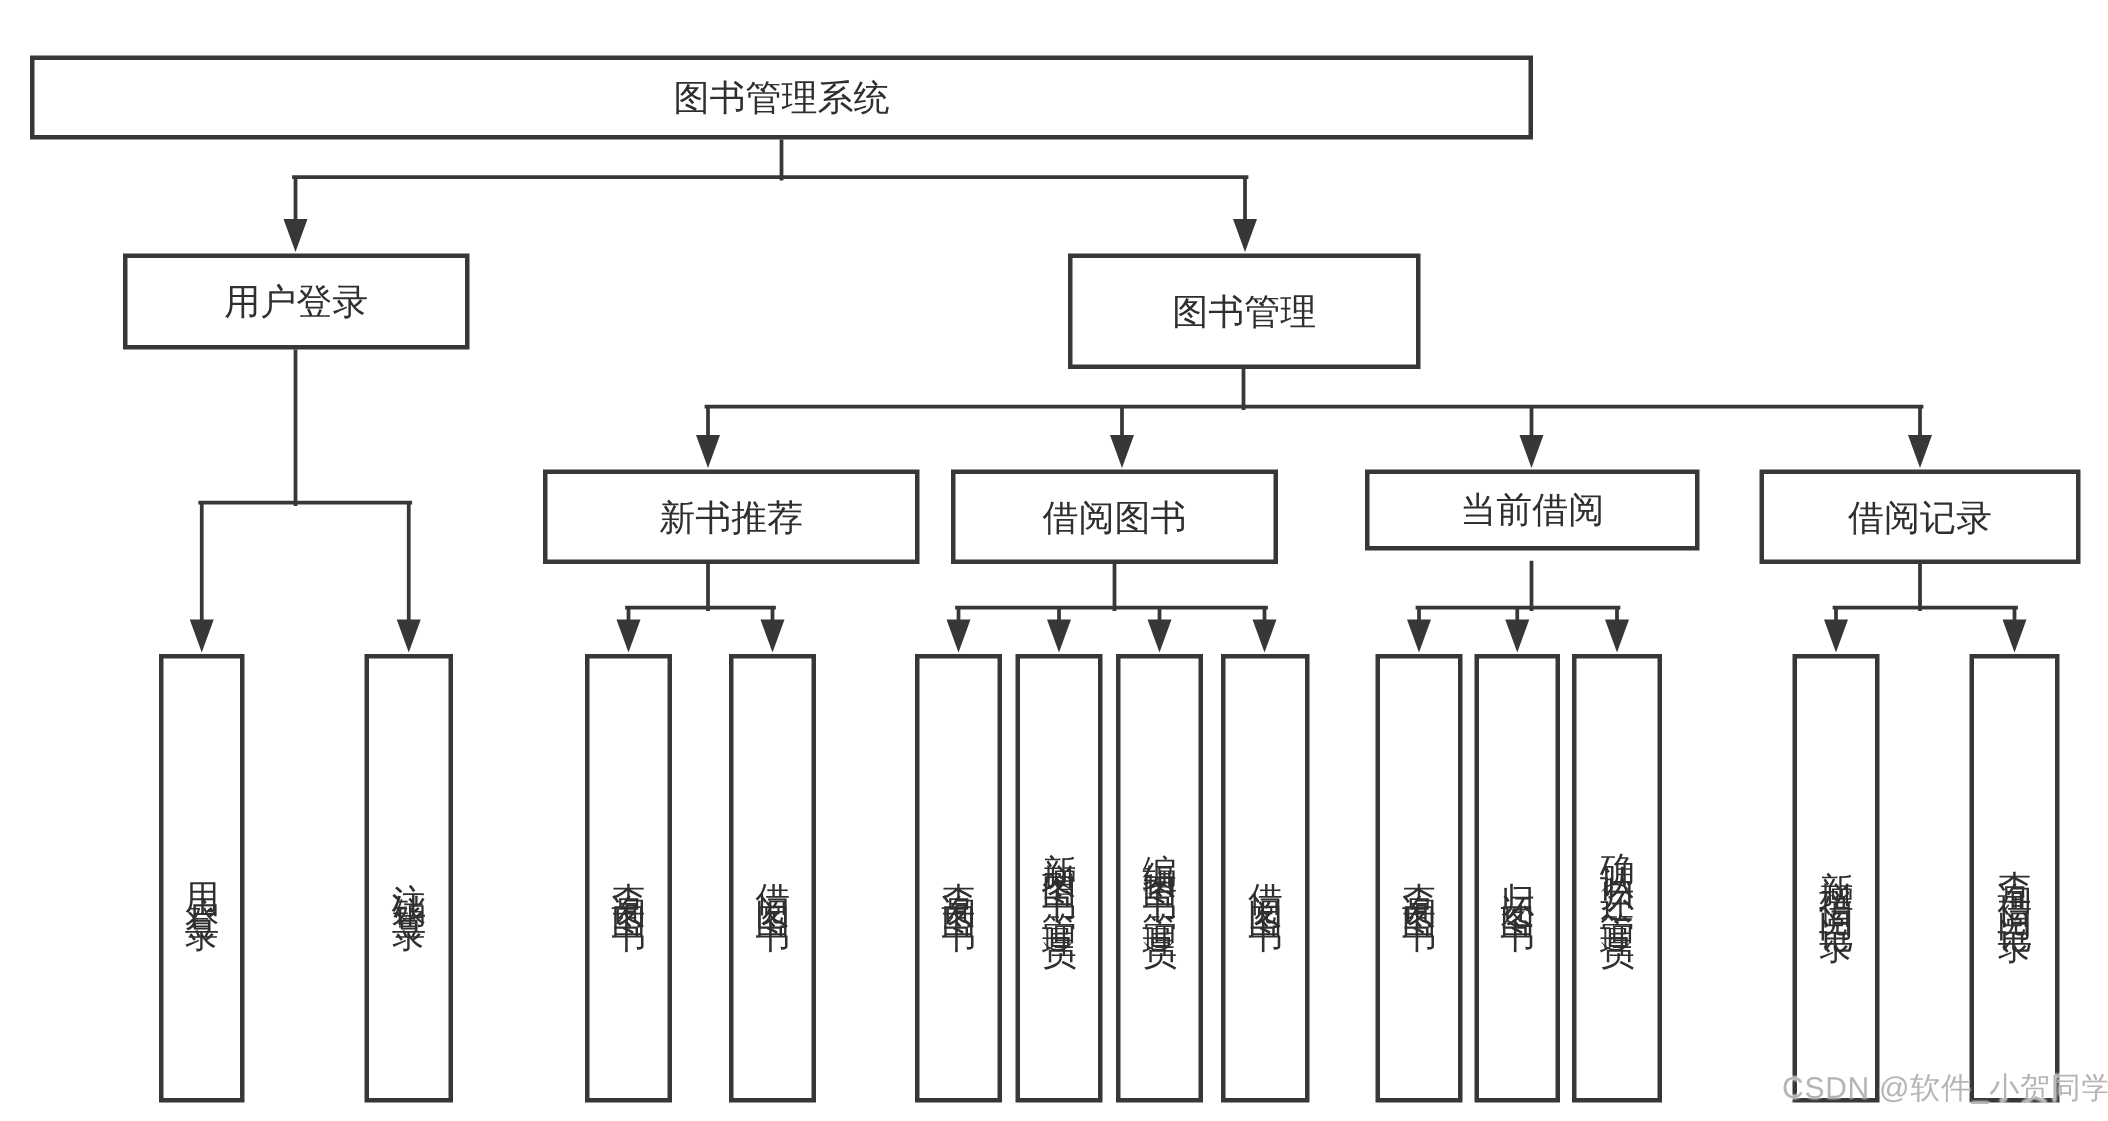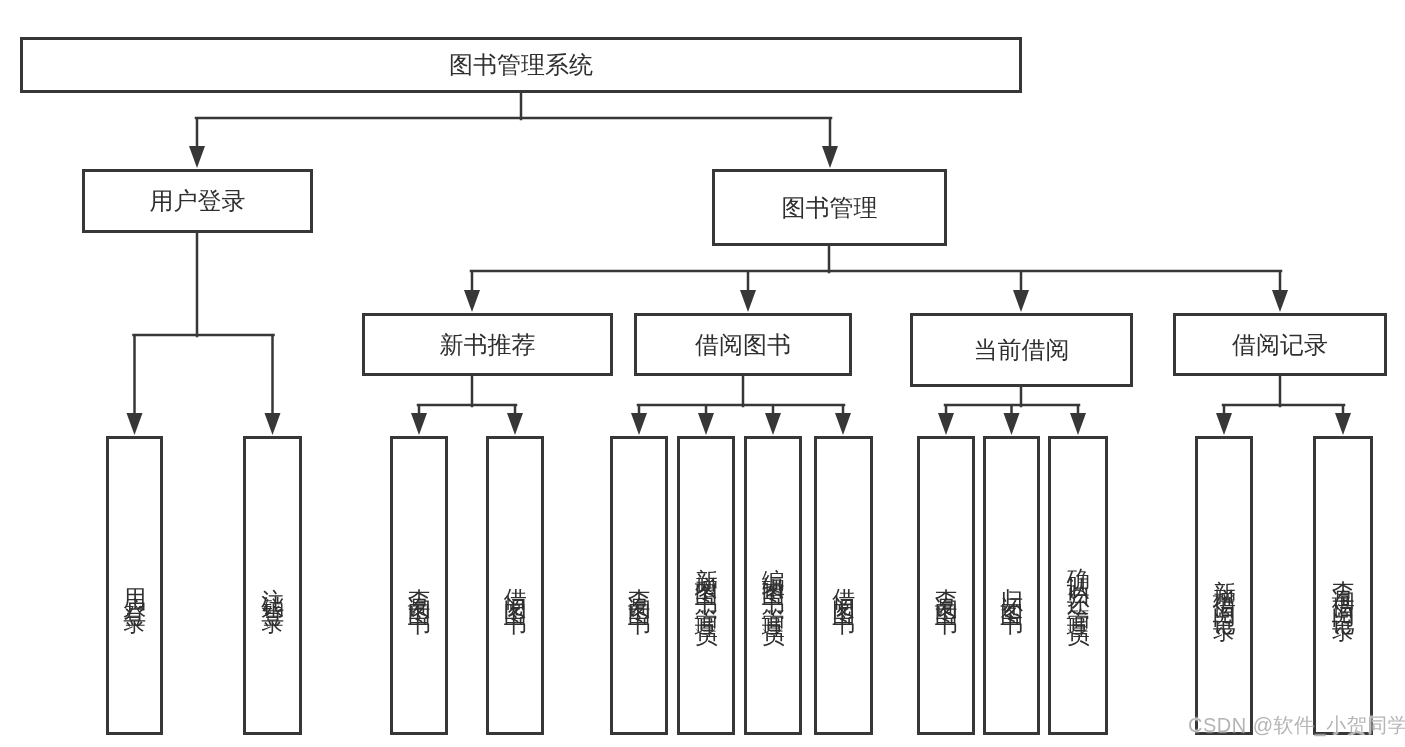--- a/index.html
+++ b/index.html
@@ -106,21 +106,21 @@
   <div class="node" style="left:712px; top:169px; width:235px; height:77px;">
     <span>图书管理</span>
   </div>
 
   <div class="node" style="left:362px; top:313px; width:251px; height:63px;">
     <span>新书推荐</span>
   </div>
   <div class="node" style="left:634px; top:313px; width:218px; height:63px;">
     <span>借阅图书</span>
   </div>
-  <div class="node" style="left:910px; top:313px; width:223px; height:74px;">
+  <div class="node" style="left:910px; top:313px; width:223px; height:54px;">
     <span>当前借阅</span>
   </div>
   <div class="node" style="left:1173px; top:313px; width:214px; height:63px;">
     <span>借阅记录</span>
   </div>
 
   <div class="node leaf" style="left:106px; width:57px;">
     <span class="vtext">用户登录</span>
   </div>
   <div class="node leaf" style="left:243px; width:59px;">

